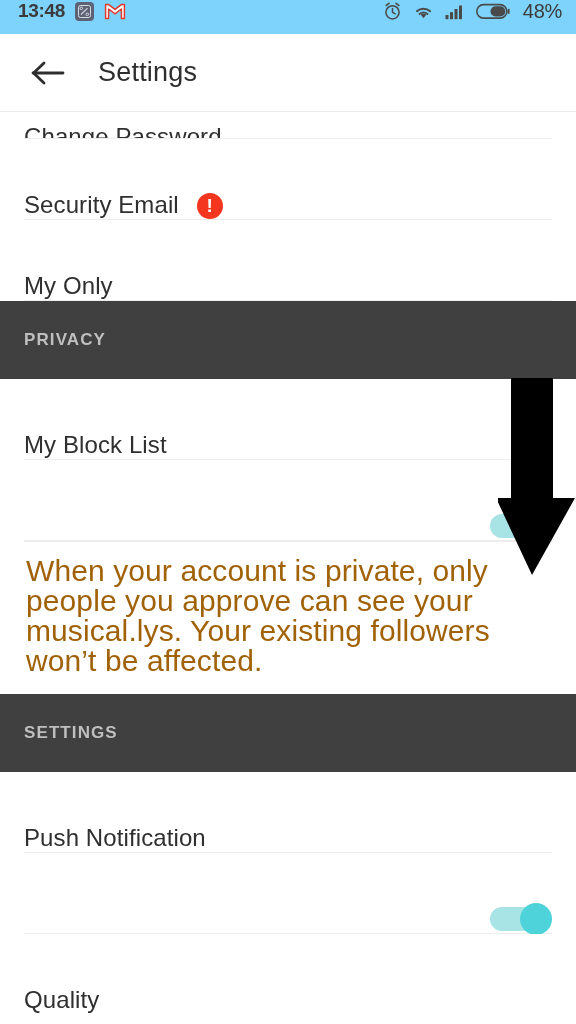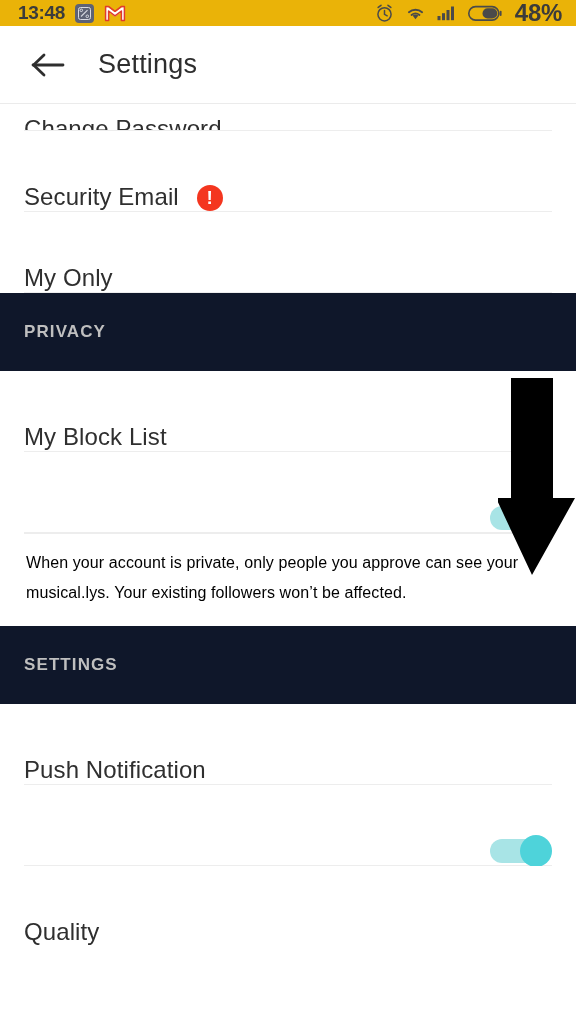--- a/index.html
+++ b/index.html
@@ -16,24 +16,24 @@
     position: relative;
     width: 576px;
     height: 1024px;
     background: #ffffff;
     overflow: hidden;
   }
 
   
   .status-bar {
     position: relative;
-    height: 26px;
-    background: #eab308;
-    display: flex;
-    align-items: center;
+    height: 34px;
+    background: #7dd3fc;
+    display: flex;
+    align-items: flex-start;
     padding: 0 14px 0 18px;
   }
   .status-left {
     display: flex;
     align-items: center;
     gap: 10px;
   }
   .status-time {
     font-size: 19px;
     font-weight: bold;
@@ -52,22 +52,22 @@
   .gmail-icon { width: 22px; height: 17px; display:block; }
 
   .status-right {
     margin-left: auto;
     display: flex;
     align-items: center;
     gap: 11px;
   }
   .status-right svg { display: block; }
   .battery-pct {
-    font-size: 24px;
-    font-weight: bold;
+    font-size: 20px;
+    font-weight: normal;
     color: #3b3b3b;
     letter-spacing: -0.3px;
     margin-left: 2px;
   }
 
   
   .app-header {
     height: 78px;
     background: #ffffff;
     display: flex;
@@ -143,21 +143,21 @@
     position: relative;
     top: -1px;
   }
 
   
   .section-header {
     height: 78px;
     display: flex;
     align-items: center;
     padding: 0 24px;
-    background: #0f172a;
+    background: #404040;
   }
   .section-header span {
     font-size: 17px;
     font-weight: bold;
     color: #bfbfbf;
     letter-spacing: 1.1px;
   }
 
   
   .toggle {
@@ -181,23 +181,23 @@
     left: 30px;
     width: 32px; height: 32px;
     margin-top: -2px;
     border-radius: 50%;
     background: #4ed3da;
   }
 
   
   .description {
     padding: 14px 30px 18px 26px;
-    font-size: 16px;
+    font-size: 30px;
     line-height: 30px;
-    color: #000000;
+    color: #a16207;
     letter-spacing: 0.1px;
   }
 
   
   .arrow-overlay {
     position: absolute;
     left: 498px;
     top: 378px;
     width: 78px;
     height: 200px;

